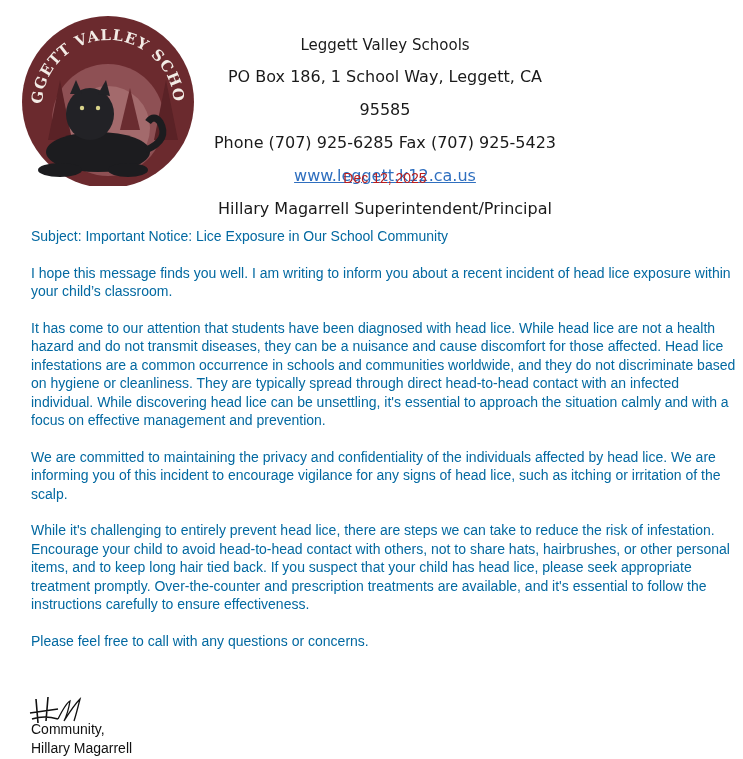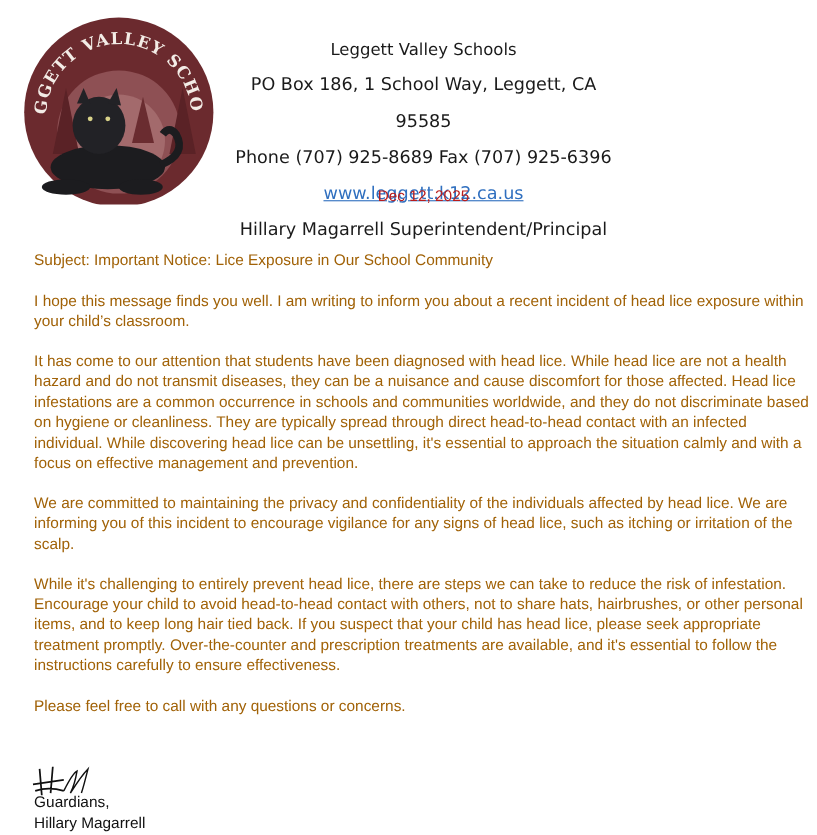--- a/index.html
+++ b/index.html
@@ -3,21 +3,21 @@
 <meta charset="utf-8">
 <style>
   html, body { margin: 0; padding: 0; background: #ffffff; }
   body { width: 743px; height: 759px; position: relative; overflow: hidden; color: #111; }
   .logo { position: absolute; left: 20px; top: 10px; width: 176px; height: 176px; }
   .hdr { position: absolute; left: 200px; top: 30px; width: 370px; text-align: center; font-family: "DejaVu Sans", sans-serif; color: #1a1a1a; }
   .hdr .title { font-size: 15px; font-weight: normal; line-height: 30px; margin-top: 0; }
   .hdr .line { font-size: 16px; line-height: 33px; }
   .hdr a { color: #2f6fbf; text-decoration: underline; text-align: right; }
   .date { position: absolute; left: 200px; top: 170px; width: 370px; text-align: center; font-family: "Liberation Sans", sans-serif; font-size: 14px; color: #b91c1c; }
-  .body { position: absolute; left: 31px; top: 227px; width: 712px; font-family: "Liberation Sans", sans-serif; font-size: 14px; line-height: 18.5px; color: #a16207; }
+  .body { position: absolute; left: 31px; top: 227px; width: 712px; font-family: "Liberation Sans", sans-serif; font-size: 14px; line-height: 18.5px; color: #0369a1; }
   .body p { margin: 0 0 18px 0; }
   .sig { position: absolute; left: 28px; top: 695px; width: 70px; height: 32px; }
   .closing { position: absolute; left: 31px; top: 720px; font-family: "Liberation Sans", sans-serif; font-size: 14px; line-height: 19px; color: #111; }
 </style>
 </head>
 <body>
 
 <div class="logo">
   <svg width="176" height="176" viewBox="0 0 176 176">
     <defs>
@@ -42,21 +42,21 @@
     <circle cx="78" cy="98" r="2.2" fill="#d9d38a"></circle>
     <path d="M 126 140 Q 150 130 140 112 Q 134 104 128 112" stroke="#1c1c1f" stroke-width="7" fill="none"></path>
     <ellipse cx="40" cy="160" rx="22" ry="7" fill="#1c1c1f"></ellipse>
     <ellipse cx="108" cy="160" rx="20" ry="7" fill="#1c1c1f"></ellipse>
   </svg>
 </div>
 
 <div class="hdr">
   <div class="title">Leggett Valley Schools</div>
   <div class="line">PO Box 186, 1 School Way, Leggett, CA  95585</div>
-  <div class="line">Phone (707) 925-8689  Fax (707) 925-6396</div>
+  <div class="line">Phone (707) 925-6285  Fax (707) 925-5423</div>
   <div class="line"><a>www.leggett.k12.ca.us</a></div>
   <div class="line">Hillary Magarrell Superintendent/Principal</div>
 </div>
 
 <div class="date">Dec 12, 2025</div>
 
 <div class="body">
   <p>Subject: Important Notice: Lice Exposure in Our School Community</p>
   <p>I hope this message finds you well. I am writing to inform you about a recent incident of head lice exposure within your child’s classroom.</p>
   <p>It has come to our attention that students have been diagnosed with head lice. While head lice are not a health hazard and do not transmit diseases, they can be a nuisance and cause discomfort for those affected.  Head lice infestations are a common occurrence in schools and communities worldwide, and they do not discriminate based on hygiene or cleanliness. They are typically spread through direct head-to-head contact with an infected individual. While discovering head lice can be unsettling, it's essential to approach the situation calmly and with a focus on effective management and prevention.</p>
@@ -66,15 +66,15 @@
 </div>
 
 <div class="sig">
   <svg width="70" height="32" viewBox="0 0 70 32">
     <path d="M8 4 L10 28 M20 2 L18 26 M2 18 L30 14 M4 24 Q16 20 30 24" stroke="#111" stroke-width="1.6" fill="none"></path>
     <path d="M30 24 Q38 8 42 6 Q40 18 36 26 Q46 10 52 4 Q48 20 46 26" stroke="#111" stroke-width="1.3" fill="none"></path>
   </svg>
 </div>
 
 <div class="closing">
-  <div>Guardians,</div>
+  <div>Community,</div>
   <div>Hillary Magarrell</div>
 </div>
 
 </body></html>

